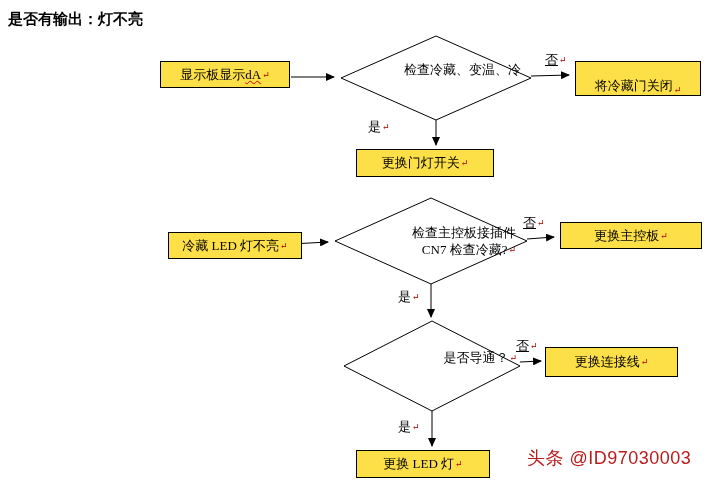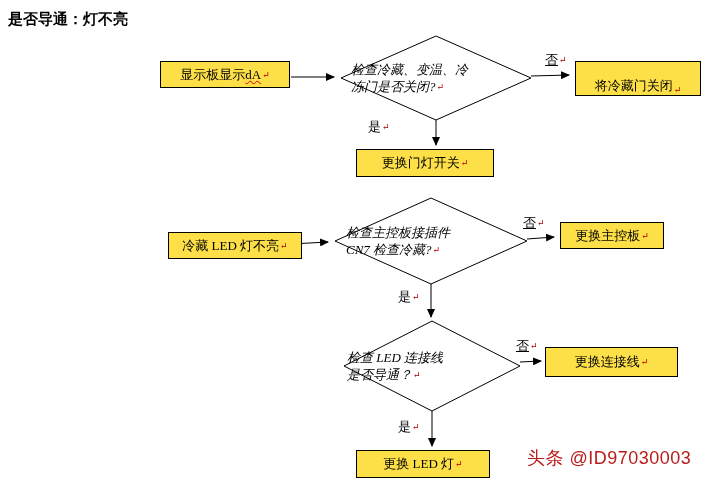--- a/index.html
+++ b/index.html
@@ -13,22 +13,22 @@
     position:absolute;left:8px;top:10px;
     font-size:15px;font-weight:bold;color:#000;
     font-family:"Liberation Sans","DejaVu Sans",sans-serif;
   }
   .box{
     position:absolute;border:1px solid #000;background:#fde047;
     display:flex;align-items:center;justify-content:center;
     font-size:13px;color:#000;box-sizing:border-box;white-space:nowrap;
   }
   .dtext{
-    position:absolute;text-align:left;font-size:13px;line-height:17px;
-    color:#000;white-space:nowrap;font-style:italic;
+    position:absolute;text-align:right;font-size:13px;line-height:17px;
+    color:#000;white-space:nowrap;
   }
   .cond{
     position:absolute;font-size:13px;color:#000;
   }
   .cond .word{ text-decoration:underline; }
   .pm{ color:#b40000;font-size:9px;margin-left:1px;vertical-align:1px; }
   .em-wavy{
     text-decoration:underline wavy #d00000;
     text-decoration-thickness:1px;
   }
@@ -56,21 +56,21 @@
   <line x1="291" y1="77" x2="334" y2="77" marker-end="url(#arw)"></line>
   <line x1="531" y1="76" x2="569" y2="75" marker-end="url(#arw)"></line>
   <line x1="436" y1="120" x2="436" y2="145" marker-end="url(#arw)"></line>
   <line x1="291" y1="244" x2="328" y2="242" marker-end="url(#arw)"></line>
   <line x1="527" y1="239" x2="554" y2="237" marker-end="url(#arw)"></line>
   <line x1="431" y1="284" x2="431" y2="317" marker-end="url(#arw)"></line>
   <line x1="520" y1="362" x2="541" y2="361" marker-end="url(#arw)"></line>
   <line x1="432" y1="411" x2="432" y2="446" marker-end="url(#arw)"></line>
 </svg>
 
-<div class="title">是否导通：灯不亮</div>
+<div class="title">是否有输出：灯不亮</div>
 
 <div class="box" style="left:160px;top:61px;width:130px;height:27px;">
   <span>显示板显示 </span>
     <span class="em-wavy">dA</span>
     <span class="pm">↵</span>
 </div>
 
 <div class="box" style="left:575px;top:61px;width:126px;height:35px;align-items:flex-end;">
   <span>将冷藏门关闭</span>
     <span class="pm">↵</span>
@@ -79,47 +79,45 @@
 <div class="box" style="left:356px;top:149px;width:138px;height:28px;">
   <span>更换门灯开关</span>
     <span class="pm">↵</span>
 </div>
 
 <div class="box" style="left:156px;top:232px;width:134px;height:27px;margin-left:12px;">
   <span>冷藏 LED 灯不亮</span>
     <span class="pm">↵</span>
 </div>
 
-<div class="box" style="left:560px;top:222px;width:104px;height:27px;">
+<div class="box" style="left:560px;top:222px;width:142px;height:27px;">
   <span>更换主控板</span>
     <span class="pm">↵</span>
 </div>
 
 <div class="box" style="left:545px;top:347px;width:133px;height:30px;">
   <span>更换连接线</span>
     <span class="pm">↵</span>
 </div>
 
 <div class="box" style="left:356px;top:450px;width:134px;height:28px;">
   <span>更换 LED 灯</span>
     <span class="pm">↵</span>
 </div>
 
 <div class="dtext" style="left:351px;top:61px;width:170px;">
   <div><span>检查冷藏、变温、冷</span></div>
-  <div><span>冻门是否关闭?</span><span class="pm">↵</span></div>
 </div>
 
 <div class="dtext" style="left:346px;top:224px;width:170px;">
   <div><span>检查主控板接插件</span></div>
   <div><span>CN7 检查冷藏?</span><span class="pm">↵</span></div>
 </div>
 
 <div class="dtext" style="left:347px;top:349px;width:170px;">
-  <div><span>检查 LED 连接线</span></div>
   <div><span>是否导通？</span><span class="pm">↵</span></div>
 </div>
 
 <div class="cond" style="left:545px;top:51px;">
   <span class="word">否</span><span class="pm">↵</span>
 </div>
 <div class="cond" style="left:368px;top:118px;">
   <span>是</span><span class="pm">↵</span>
 </div>
 <div class="cond" style="left:523px;top:214px;">

